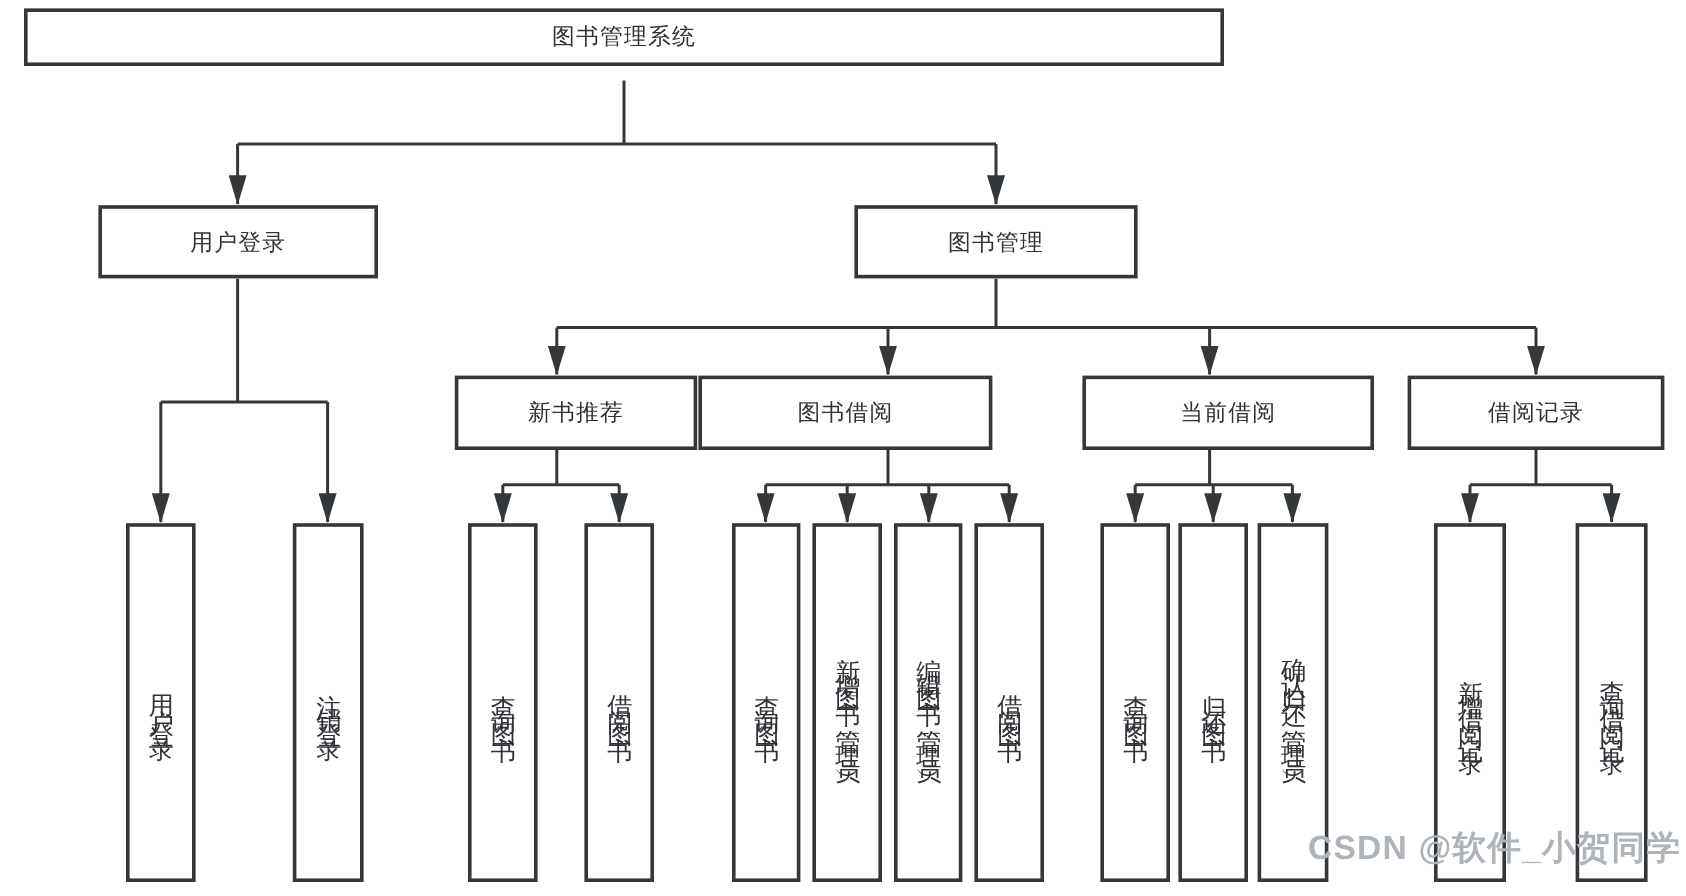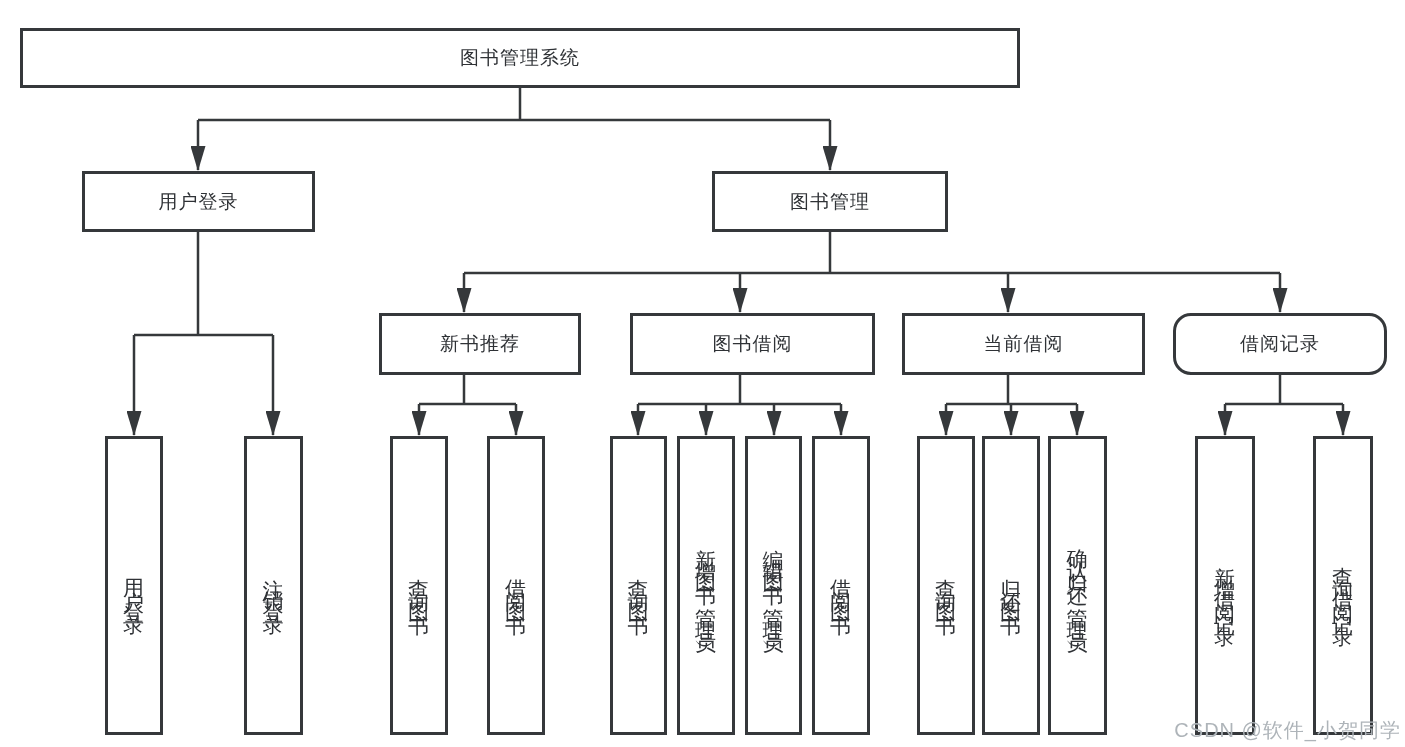--- a/index.html
+++ b/index.html
@@ -39,25 +39,26 @@
   .vbox {
     writing-mode: vertical-rl;
     text-orientation: mixed;
     font-size: 21px;
     letter-spacing: 12px;
     line-height: 1;
   }
   .watermark {
     position: absolute;
     right: 4px;
-    bottom: 3px;
-    font-size: 20px;
+    bottom: 21px;
+    font-size: 28px;
     color: var(--watermark, #aeb4b9);
     letter-spacing: 1px;
     pointer-events: none;
+    font-weight: bold;
   }
 </style>
 </head>
 <body>
 
 <div class="stage">
 
   <svg class="connectors" viewBox="0 0 1405 747" xmlns="http://www.w3.org/2000/svg">
     <defs>
       <marker id="arrowhead" viewBox="0 0 25 15" refX="24" refY="7.5" markerWidth="25" markerHeight="15" markerUnits="userSpaceOnUse" orient="auto">
@@ -87,29 +88,29 @@
     <path class="conn" marker-end="url(#arrowhead)" d="M706,404 V435"></path>
     <path class="conn" marker-end="url(#arrowhead)" d="M774,404 V435"></path>
     <path class="conn" marker-end="url(#arrowhead)" d="M841,404 V435"></path>
     <path class="conn" marker-end="url(#arrowhead)" d="M946,404 V435"></path>
     <path class="conn" marker-end="url(#arrowhead)" d="M1011,404 V435"></path>
     <path class="conn" marker-end="url(#arrowhead)" d="M1077,404 V435"></path>
     <path class="conn" marker-end="url(#arrowhead)" d="M1225,404 V435"></path>
     <path class="conn" marker-end="url(#arrowhead)" d="M1343,404 V435"></path>
   </svg>
 
-  <div class="box hbox" style="left:20px; top:28px; width:1000px; height:60px;">图书管理系统</div>
+  <div class="box hbox" style="left:20px; top:7px; width:1000px; height:48px;">图书管理系统</div>
 
   <div class="box hbox" style="left:82px; top:171px; width:233px; height:61px;">用户登录</div>
   <div class="box hbox" style="left:712px; top:171px; width:236px; height:61px;">图书管理</div>
 
   <div class="box hbox" style="left:379px; top:313px; width:202px; height:62px;">新书推荐</div>
-  <div class="box hbox" style="left:630px; top:313px; width:245px; height:62px;text-align:right;">图书借阅</div>
+  <div class="box hbox" style="left:582px; top:313px; width:245px; height:62px;text-align:right;">图书借阅</div>
   <div class="box hbox" style="left:902px; top:313px; width:243px; height:62px;">当前借阅</div>
-  <div class="box hbox" style="left:1173px; top:313px; width:214px; height:62px;border-radius:18px;">借阅记录</div>
+  <div class="box hbox" style="left:1173px; top:313px; width:214px; height:62px;">借阅记录</div>
 
   <div class="box vbox" style="left:105px; top:436px; width:58px; height:299px;">用户登录</div>
   <div class="box vbox" style="left:244px; top:436px; width:59px; height:299px;">注销登录</div>
 
   <div class="box vbox" style="left:390px; top:436px; width:58px; height:299px;">查询图书</div>
   <div class="box vbox" style="left:487px; top:436px; width:58px; height:299px;">借阅图书</div>
 
   <div class="box vbox" style="left:610px; top:436px; width:57px; height:299px;">查询图书</div>
   <div class="box vbox" style="left:677px; top:436px; width:58px; height:299px;">新增图书（管理员）</div>
   <div class="box vbox" style="left:745px; top:436px; width:57px; height:299px;">编辑图书（管理员）</div>

